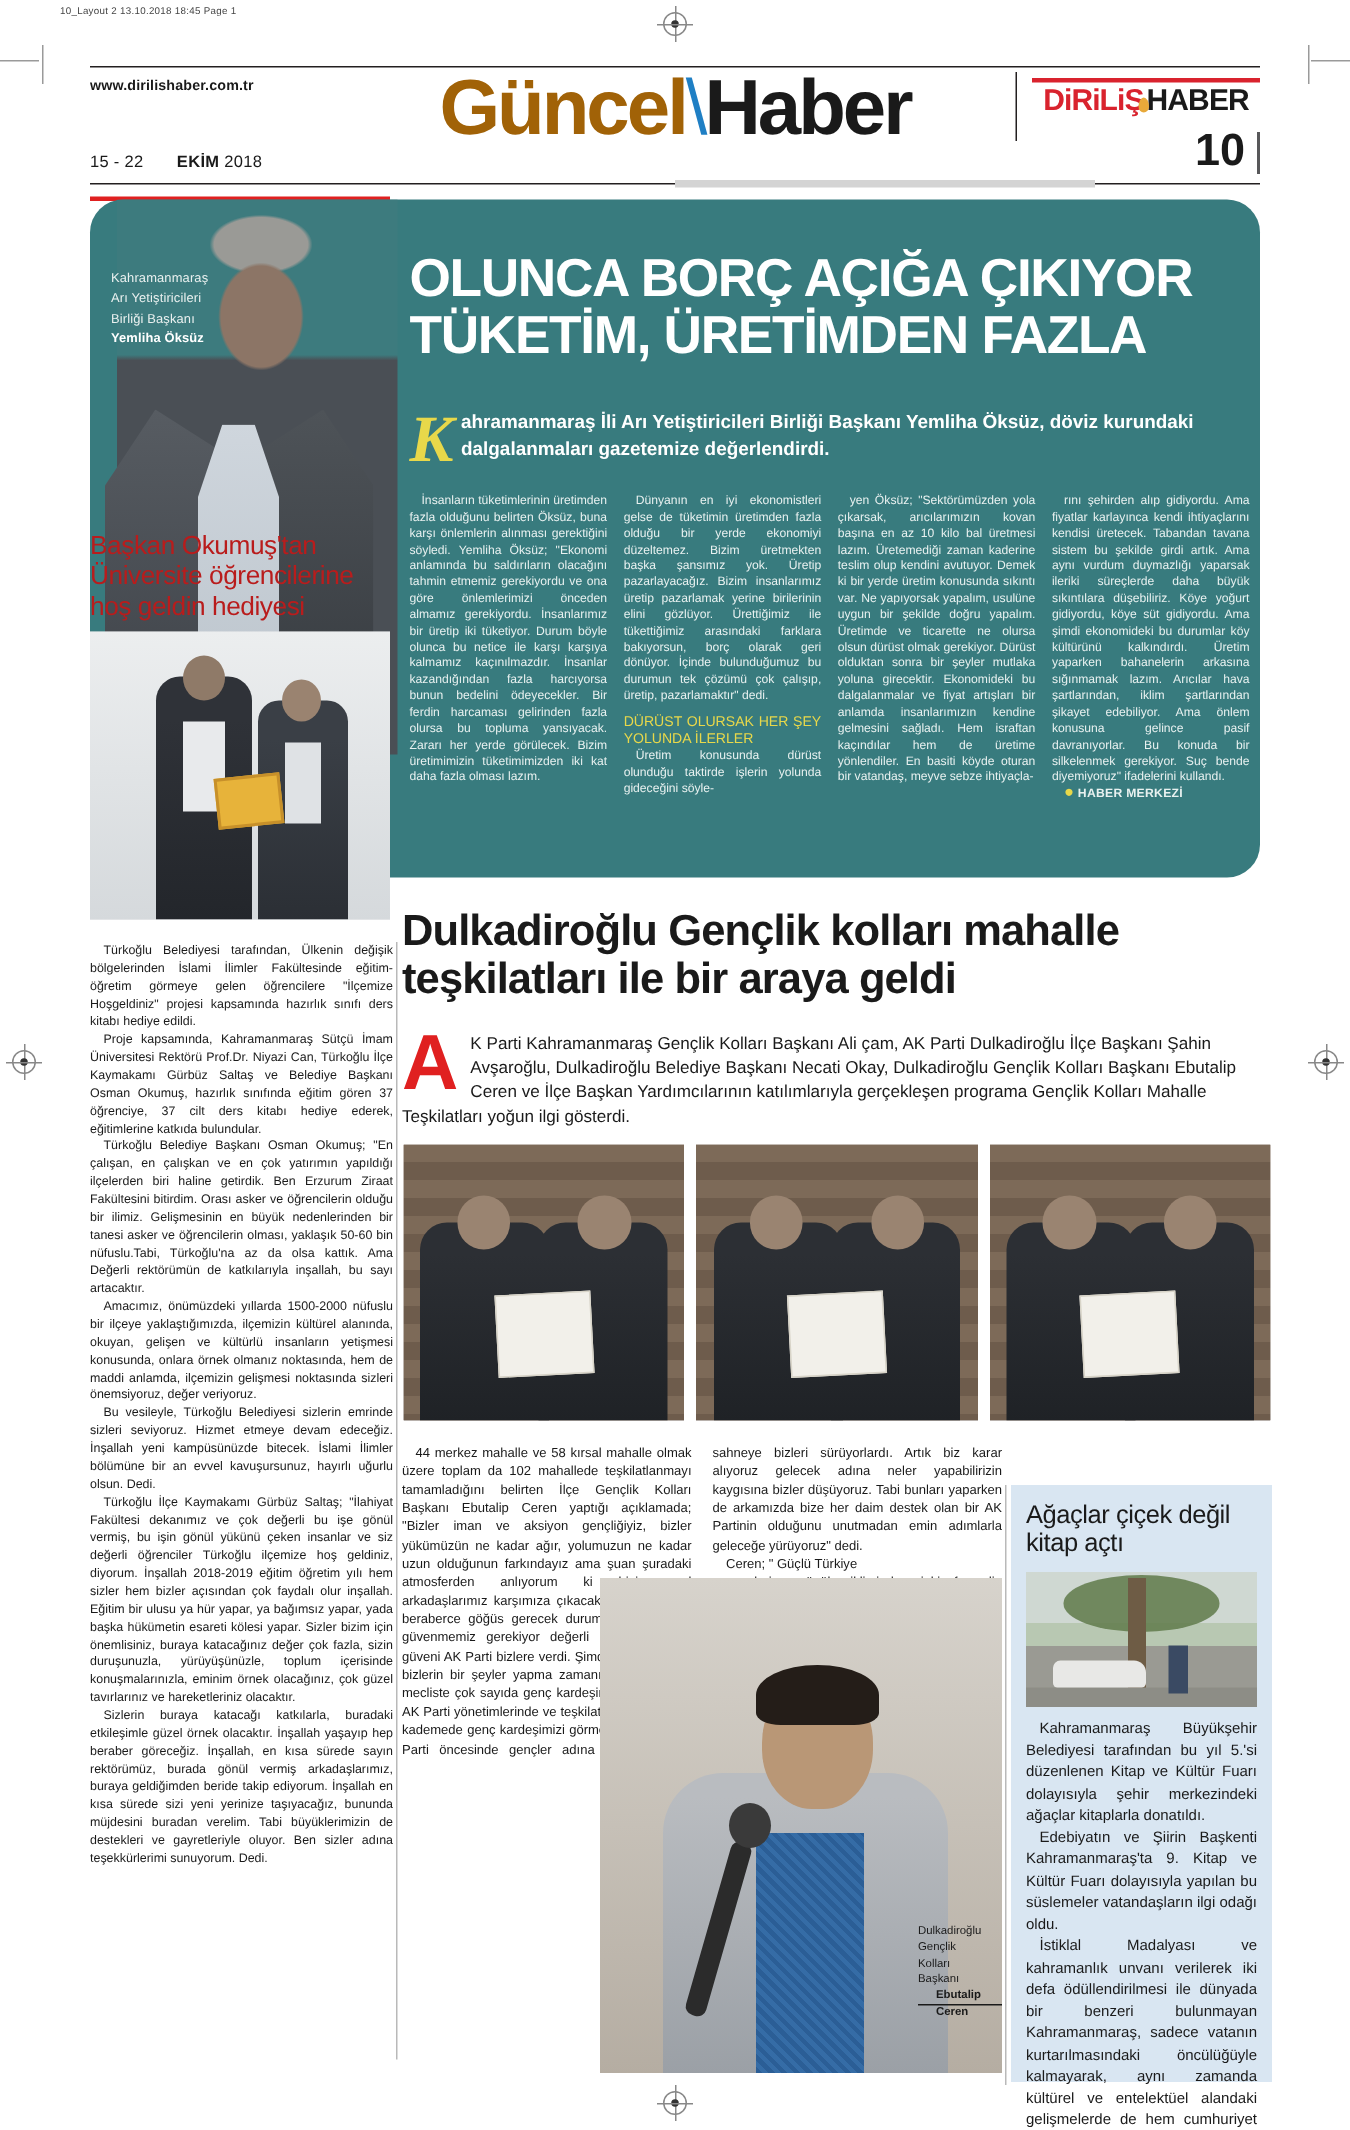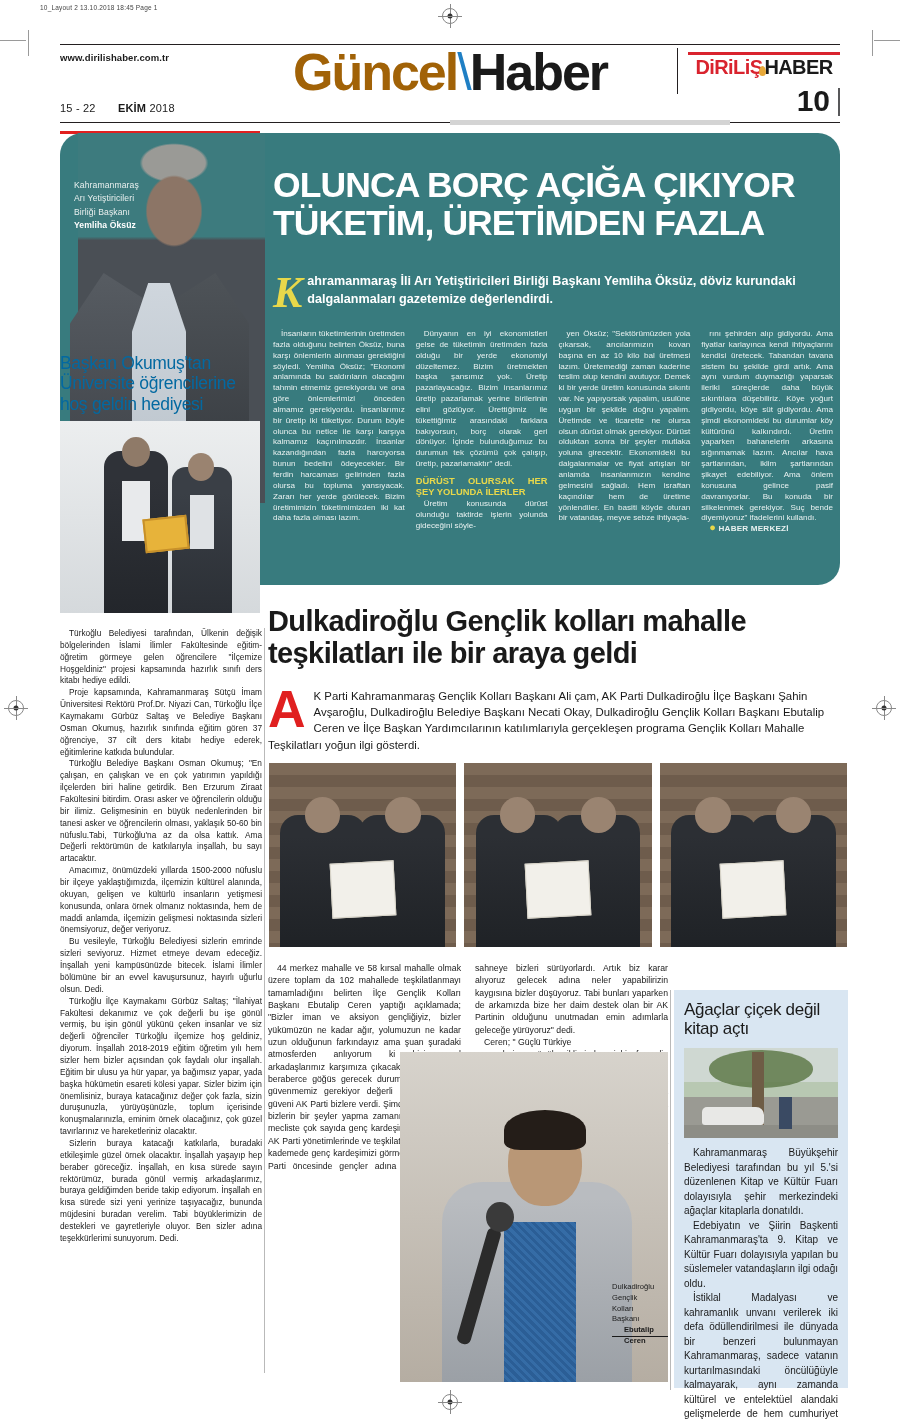--- a/index.html
+++ b/index.html
@@ -136,30 +136,30 @@
     padding: 2px 5px 0 0;
   }
 
   .teal-cols {
     position: absolute; left: 213px; top: 196px; width: 560px; height: 250px;
     column-count: 4; column-gap: 11px;
     color: #e8f1f0; font-size: 8.1px; line-height: 1.34; text-align: justify;
   }
   .teal-cols p { text-indent: 8px; margin: 0; }
   .teal-cols .subhead {
-    color: #e8d84a; font-weight: bold; font-size: 9.4px; line-height: 1.22;
+    color: #e8d84a; font-weight: normal; font-size: 9.4px; line-height: 1.22;
     text-indent: 0; margin: 5px 0 1px; text-transform: uppercase;
   }
   .byline { font-weight: bold; letter-spacing: .2px; text-indent: 0; }
   .byline .bullet { color: #e8d84a; font-size: 11px; line-height: 0; }
 
   
   .side-head {
     position: absolute; left: 60px; top: 353px; width: 200px;
-    font-size: 17.5px; line-height: 1.17; color: #0369a1; letter-spacing: -.3px;
+    font-size: 17.5px; line-height: 1.17; color: #b91c1c; letter-spacing: -.3px;
   }
   .side-photo {
     position: absolute; left: 60px; top: 421px; width: 200px; height: 192px;
     overflow: hidden;
     background: linear-gradient(180deg,#e2e4e6 0 30%, #cdd1d4 30% 100%);
   }
   .side-photo .wall { position: absolute; inset: 0; background: linear-gradient(180deg,#eceeef,#d5d9dc); }
   .side-photo .p1 {
     position: absolute; left: 44px; top: 30px; width: 64px; height: 162px;
     background: linear-gradient(180deg,#2f3238 0 18%, #23262b 100%);

